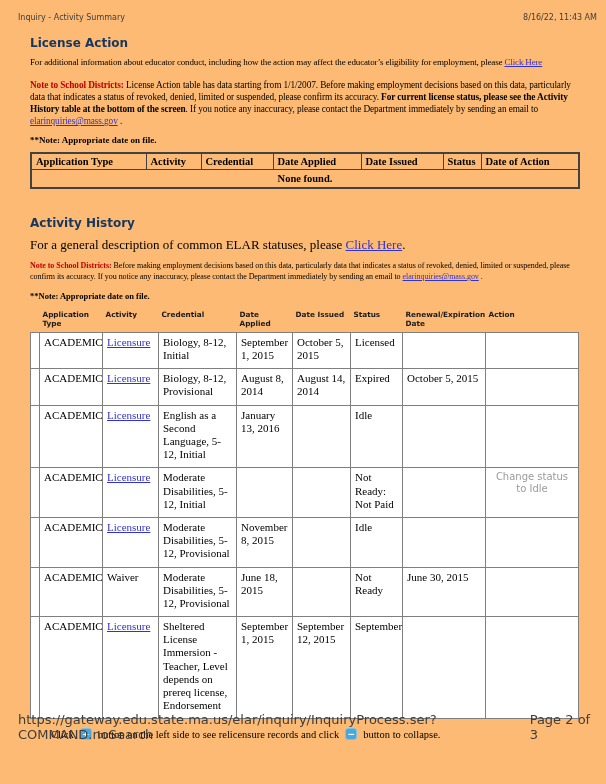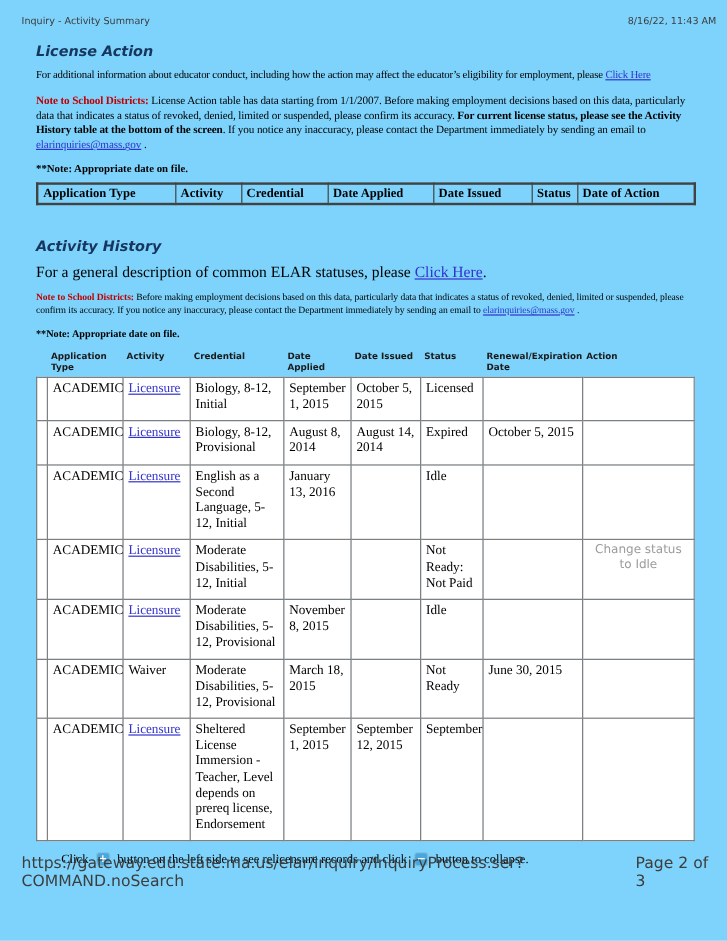--- a/index.html
+++ b/index.html
@@ -1,20 +1,20 @@
 <!DOCTYPE html>
 <html><head>
 <meta charset="utf-8">
 <style>
   * { box-sizing: border-box; }
   html, body { margin: 0; padding: 0; background: #e9e9e9; }
   .page {
     position: relative;
     width: 606px; height: 784px;
-    background: #7dd3fc;
+    background: #fdba74;
     overflow: hidden;
     font-family: "Liberation Serif", serif;
     color: #000;
   }
   
   .print-header {
     position: absolute; top: 13px; left: 18px; right: 9px;
     display: flex; justify-content: space-between;
     font-family: "DejaVu Sans", sans-serif;
     font-size: 8px; color: #3d3d3d;
@@ -24,21 +24,20 @@
     display: flex; justify-content: space-between;
     font-family: "DejaVu Sans", sans-serif;
     font-size: 13px; color: #3d3d3d;
   }
   
   .content { position: absolute; top: 36px; left: 30px; width: 548px; }
   .section-heading {
     font-family: "DejaVu Sans", sans-serif;
     font-size: 12px; font-weight: bold; color: #17365d;
     margin: 0 0 7px 0;
-    font-style: italic;
   }
   a.link { color: #3232cd; text-decoration: underline; cursor: pointer; }
   .intro-la {
     font-size: 9px; letter-spacing: -0.15px; white-space: nowrap;
     margin: 0 0 9px 0;
   }
   .note {
     font-size: 9.3px; letter-spacing: -0.1px; line-height: 1.3;
     margin: 12px 0 8px 0;
   }
@@ -128,20 +127,23 @@
         </colgroup>
         <tbody>
             <tr>
           <th>Application Type</th>
           <th>Activity</th>
           <th>Credential</th>
           <th>Date Applied</th>
           <th>Date Issued</th>
           <th>Status</th>
           <th>Date of Action</th>
+        </tr>
+        <tr>
+          <td class="none-found" colspan="7">None found.</td>
         </tr>
       </tbody>
         </table>
     </div>
 
     <div class="ah-section">
       <h2 class="section-heading">Activity History</h2>
 
       <p class="intro-ah"><span>For a general description of common ELAR statuses, please </span><a class="link">Click Here</a><span>.</span></p>
 
@@ -234,21 +236,21 @@
           <td>Idle</td>
           <td></td>
           <td></td>
         </tr>
 
         <tr>
           <td></td>
           <td>ACADEMIC</td>
           <td>Waiver</td>
           <td>Moderate Disabilities, 5-12, Provisional</td>
-          <td>March 18, 2015</td>
+          <td>June 18, 2015</td>
           <td></td>
           <td>Not Ready</td>
           <td>June 30, 2015</td>
           <td></td>
         </tr>
 
         <tr>
           <td></td>
           <td>ACADEMIC</td>
           <td><a class="link">Licensure</a></td>

